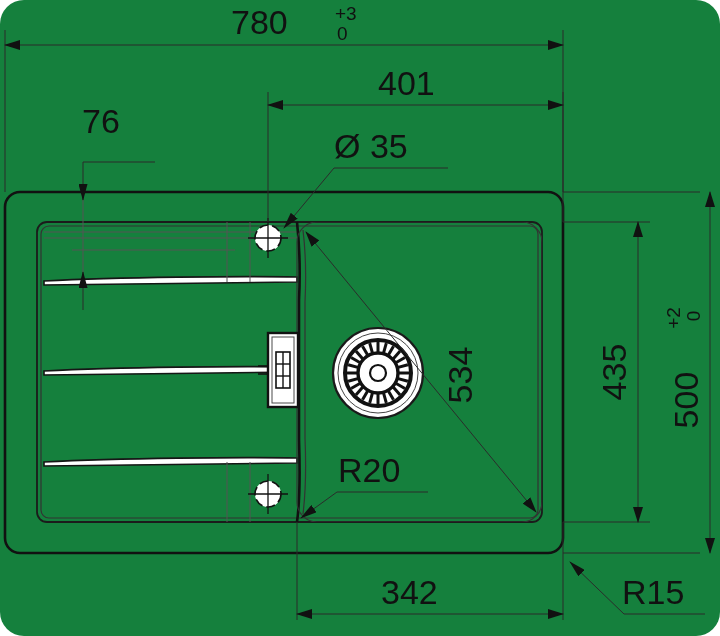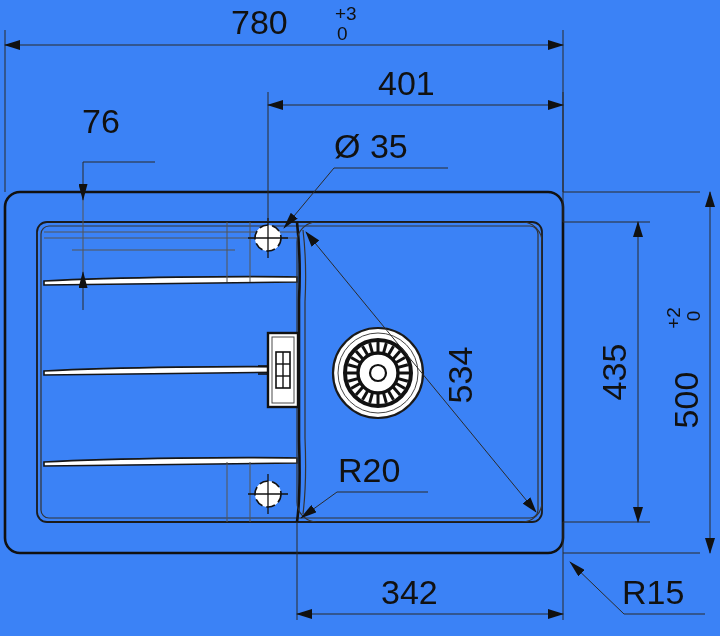--- a/index.html
+++ b/index.html
@@ -7,22 +7,23 @@
     padding: 0;
     background: #ffffff;
   }
   body {
     font-family: "Liberation Sans", sans-serif;
   }
   #drawing-root {
     position: relative;
     width: 720px;
     height: 636px;
-    background: #3b82f6;
+    background: #15803d;
     overflow: hidden;
+    border-radius: 24px;
   }
   svg#tech-drawing {
     display: block;
     width: 720px;
     height: 636px;
   }
   .dim-text {
     font-family: "Liberation Sans", sans-serif;
     font-size: 34px;
     fill: #111111;

